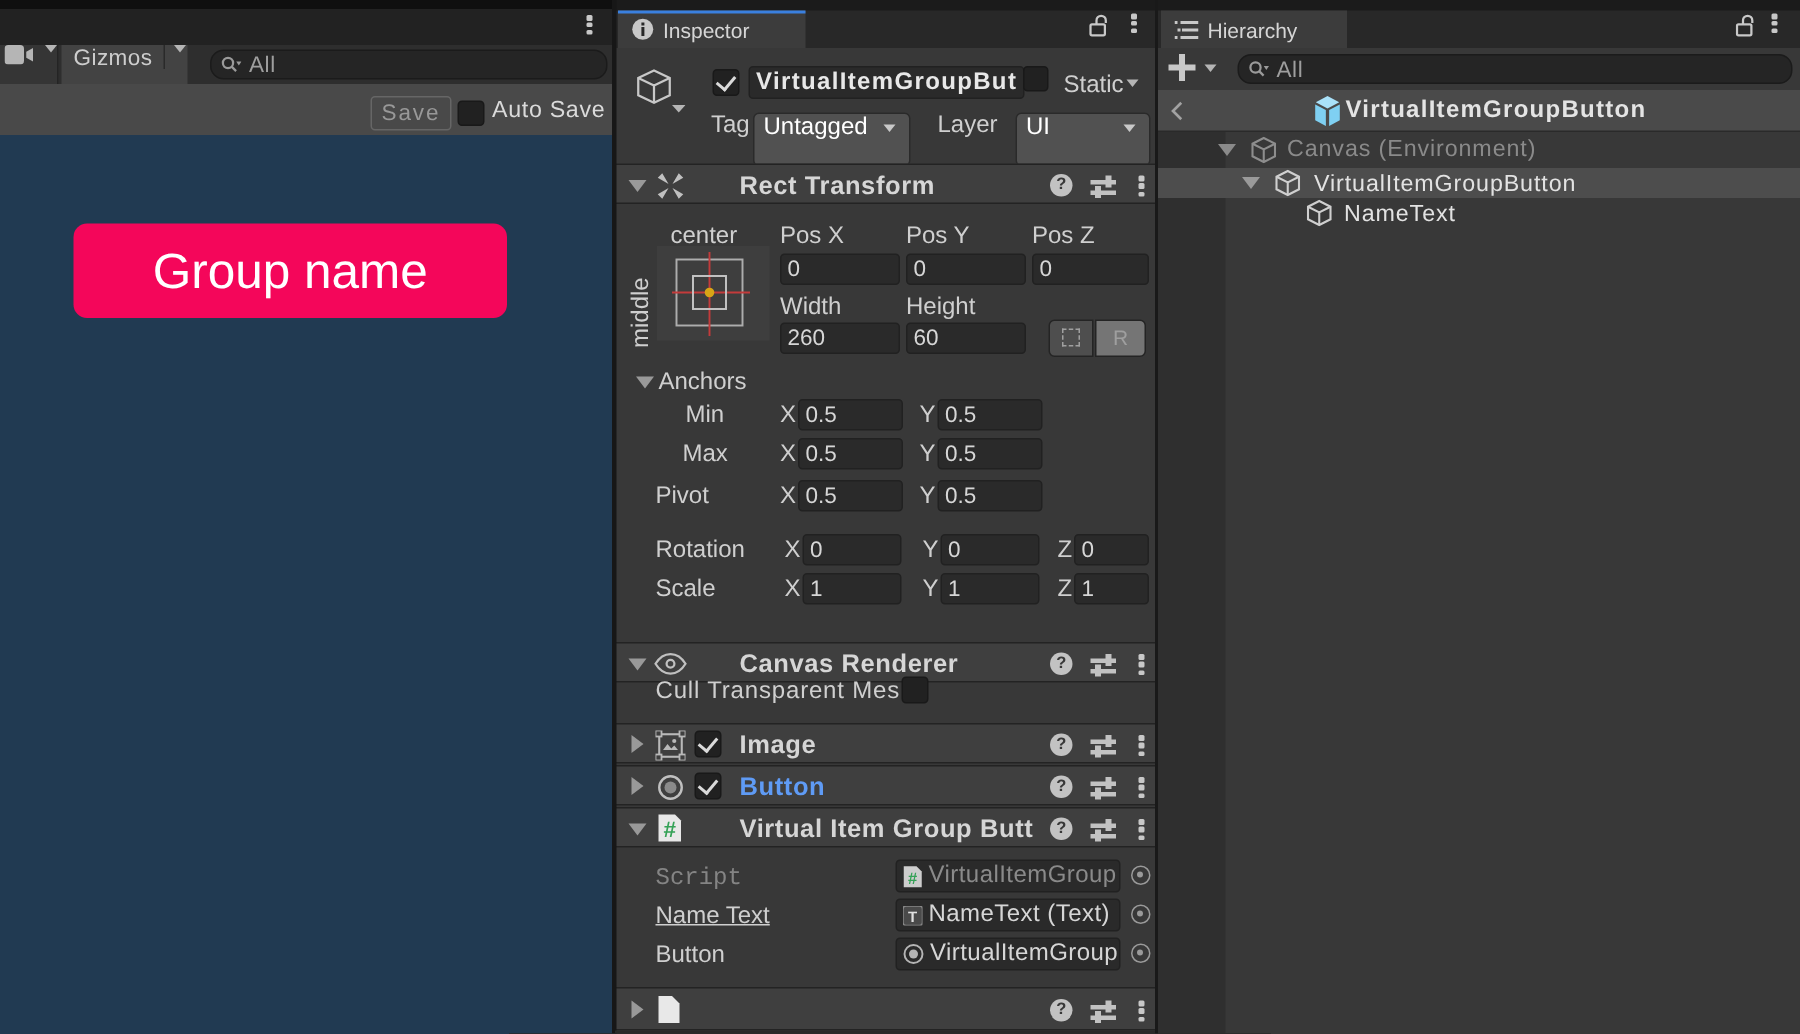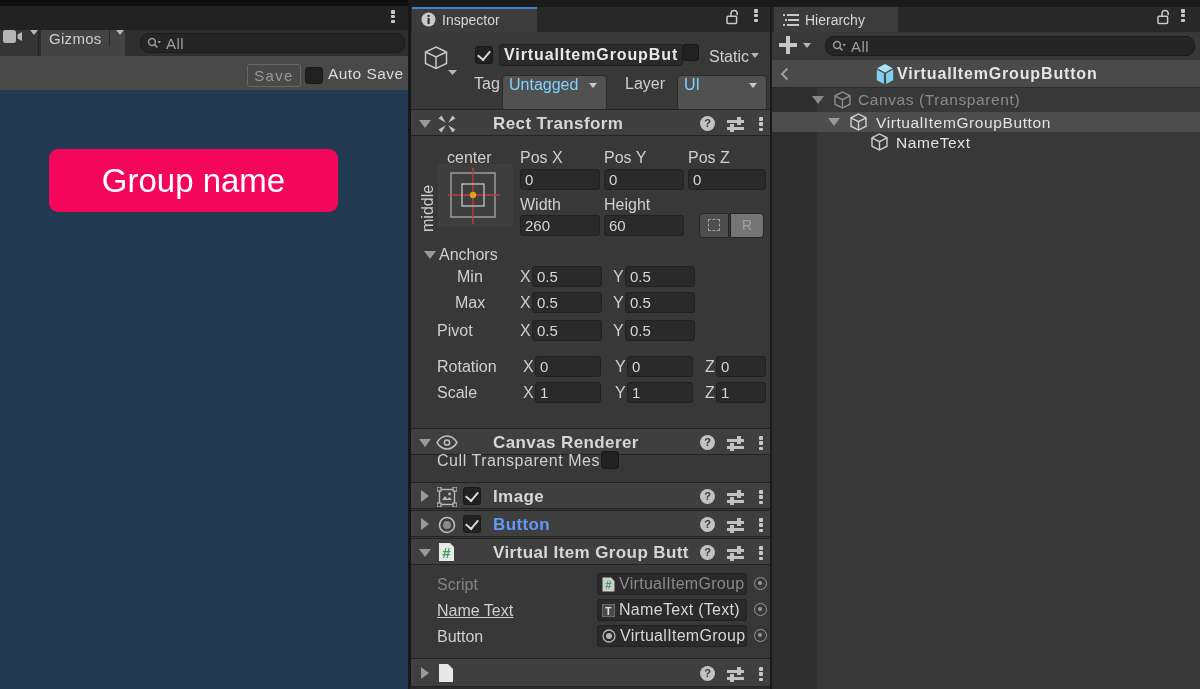--- a/index.html
+++ b/index.html
@@ -31,21 +31,21 @@
 #insp { left:410px; top:0; width:360px; height:689px; background:#383838; }
 .tabbar { position:absolute; left:0; top:0; width:100%; height:32px; background:#282828; }
 .tabbar:before { content:""; position:absolute; left:0; top:0; width:100%; height:7px; background:#1b1b1b; }
 .tab { position:absolute; top:7px; height:25px; background:#3c3c3c; color:#d6d6d6; font-size:14px; display:flex; align-items:center; }
 .bluetop { position:absolute; left:0; top:0; width:100%; height:2px; background:#3a80df; }
 
 .chk { background:#212121; border:1px solid #191919; border-radius:3px; position:absolute; }
 .chk.on:after { content:""; position:absolute; left:4px; top:1px; width:6px; height:10px; border:solid #dadada; border-width:0 2px 2px 0; transform:rotate(40deg); }
 
 .field { position:absolute; background:#2a2a2a; border:1px solid #212121; border-radius:3px; color:#d6d6d6; font-size:15px; padding-left:4px; line-height:19px; height:21px; }
-.drop { position:absolute; background:#515151; border:1px solid #2a2a2a; border-radius:4px; color:#7dd3fc; font-size:16px; letter-spacing:0; padding-left:6px; line-height:17px; height:36px; }
+.drop { position:absolute; background:#515151; border:1px solid #2a2a2a; border-radius:4px; color:#ffffff; font-size:16px; letter-spacing:0; padding-left:6px; line-height:17px; height:36px; }
 .drop .tri-d { position:absolute; right:9px; top:7px; border-top-color:#c8c8c8; }
 
 .chead { position:absolute; left:0; width:360px; height:27px; background:#3f3f3f; border-top:1px solid #232323; border-bottom:1px solid #232323; }
 .chead .title { position:absolute; left:83px; top:4px; font-weight:bold; font-size:17px; letter-spacing:0.4px; color:#d6d6d6; white-space:nowrap; }
 .fold { position:absolute; width:0; height:0; border-left:6px solid transparent; border-right:6px solid transparent; border-top:8px solid #999; }
 .fold.r { border-top:6px solid transparent; border-bottom:6px solid transparent; border-left:8px solid #999; border-right:none; }
 .lab { position:absolute; color:#cfcfcf; font-size:16px; letter-spacing:0; white-space:nowrap; }
 .labg { position:absolute; color:#848484; font-size:16px; letter-spacing:0; white-space:nowrap; }
 
 .qh { position:absolute; width:15px; height:15px; border-radius:50%; background:#c2c2c2; color:#383838; font-size:11px; font-weight:bold; text-align:center; line-height:15px; }
@@ -284,21 +284,21 @@
       </svg>
       <div class="title">Virtual Item Group Butt</div>
       <div class="qh" style="right:55px; top:6px;">?</div>
       <div class="preset" style="right:26px; top:6px;"></div>
       <div class="vdots" style="position:absolute; right:8px; top:7px; height:14px;">
           <i></i>
           <i></i>
           <i></i>
         </div>
     </div>
-    <div class="labg" style="left:27px; top:576px;">Script</div>
+    <div class="labg" style="left:27px; top:576px;font-family:Liberation Mono, monospace;">Script</div>
     <div class="objfield" style="left:187px; top:573px; width:150px;">
       <svg width="13" height="15" style="margin-left:4px; flex:none;" viewBox="0 0 13 15">
           <path d="M0.5 0.5 L9 0.5 L12.5 4 L12.5 14.5 L0.5 14.5 Z" fill="#cdcdcd"></path>
           <text x="6.5" y="12" font-size="11" font-weight="bold" fill="#35a257" text-anchor="middle" font-family="Liberation Sans">#</text>
         </svg>
       <span style="margin-left:4px; color:#8a8a8a; white-space:nowrap;">VirtualItemGroup</span>
     </div>
     <div class="opick" style="left:344px; top:577px;"></div>
     <div class="lab" style="left:27px; top:602px;text-decoration:underline;">Name Text</div>
     <div class="objfield" style="left:187px; top:599px; width:150px;">
@@ -390,21 +390,21 @@
       <div style="position:absolute; left:125px; top:5px; font-weight:bold; font-size:16px; letter-spacing:0.85px; color:#e4e4e4;">VirtualItemGroupButton</div>
     </div>
     <div id="h-gutter"></div>
 
     <div class="hrow" style="top:90px; color:#8a8a8a;">
       <div class="fold" style="left:40px; top:6px; border-top-color:#8a8a8a; border-left-width:6px; border-right-width:6px; border-top-width:8px;"></div>
       <svg width="17" height="18" style="position:absolute; left:62px; top:1px;" viewBox="0 0 17 18">
         <path d="M8.5 1 L16 4.8 L16 13.2 L8.5 17 L1 13.2 L1 4.8 Z" fill="none" stroke="#8d8d8d" stroke-width="1.4"></path>
         <path d="M1 4.8 L8.5 8.6 L16 4.8 M8.5 8.6 L8.5 17" fill="none" stroke="#8d8d8d" stroke-width="1.4"></path>
       </svg>
-      <span style="position:absolute; left:86px; top:1px;">Canvas (Transparent)</span>
+      <span style="position:absolute; left:86px; top:1px;">Canvas (Environment)</span>
     </div>
     <div class="hrow" style="top:112px; background:#4d4d4d;">
       <div class="fold" style="left:56px; top:6px; border-top-color:#9a9a9a; border-left-width:6px; border-right-width:6px; border-top-width:8px;"></div>
       <svg width="17" height="18" style="position:absolute; left:78px; top:1px;" viewBox="0 0 17 18">
         <path d="M8.5 1 L16 4.8 L16 13.2 L8.5 17 L1 13.2 L1 4.8 Z" fill="none" stroke="#cfcfcf" stroke-width="1.4"></path>
         <path d="M1 4.8 L8.5 8.6 L16 4.8 M8.5 8.6 L8.5 17" fill="none" stroke="#cfcfcf" stroke-width="1.4"></path>
       </svg>
       <span style="position:absolute; left:104px; top:2px; color:#e2e2e2;">VirtualItemGroupButton</span>
     </div>
     <div class="hrow" style="top:132px;">

